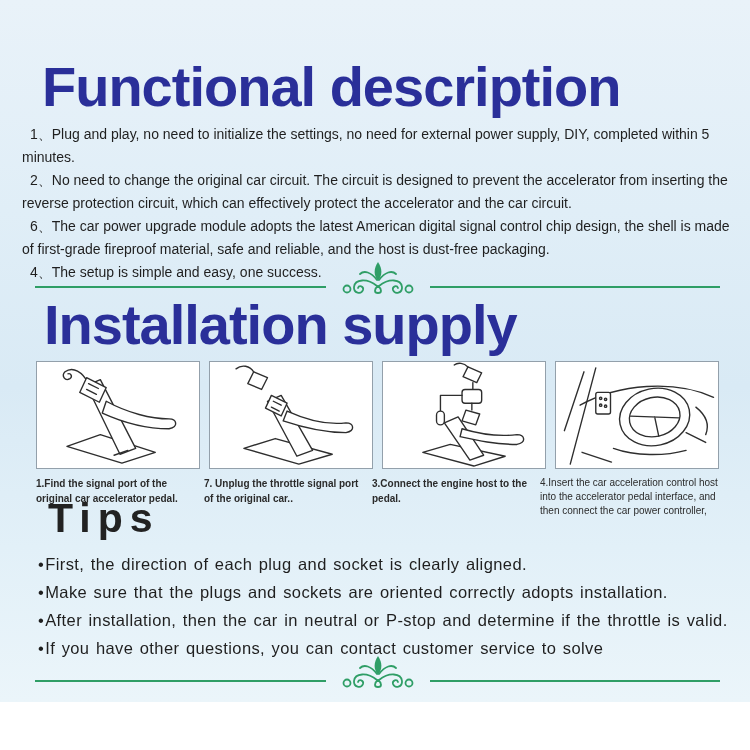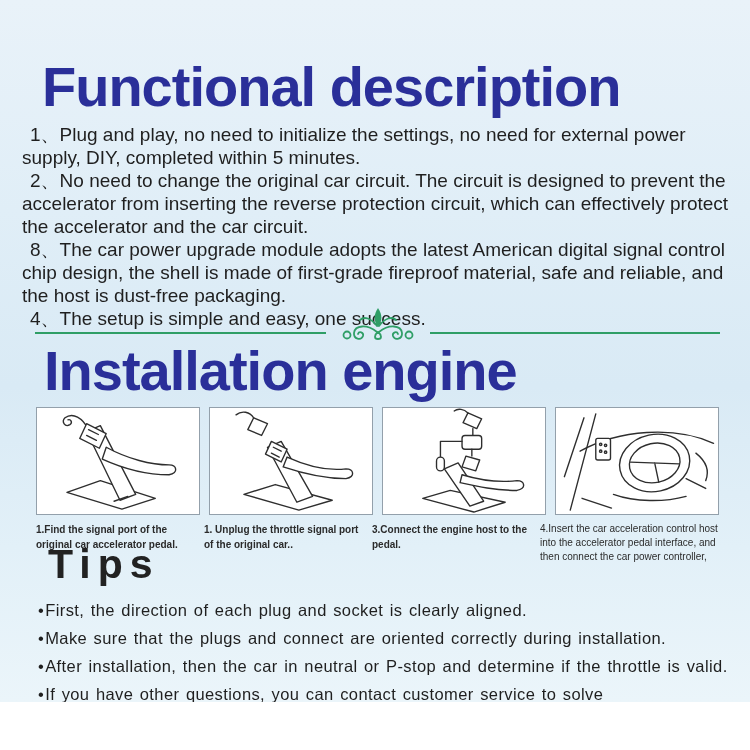--- a/index.html
+++ b/index.html
@@ -8,21 +8,21 @@
     background:linear-gradient(180deg,#e9f2f9 0%,#e0eef7 30%,#d9eaf5 55%,#e2f0f8 78%,#ebf5fa 100%);
     font-family:"Liberation Sans","DejaVu Sans",sans-serif;color:#1e1e1e;
   }
   .big-title{
     margin:0;font-size:56px;line-height:54px;font-weight:bold;
     letter-spacing:-1px;color:#2a2f99;
   }
   .title-func{padding:60px 0 4px 42px;}
   .title-install{padding:6px 0 0 44px;}
   .paras{margin:5px 20px 0 22px;}
-  .paras p{margin:0;font-size:19px;line-height:23px;text-indent:8px;color:#1f1f1f;}
+  .paras p{margin:0;font-size:14px;line-height:23px;text-indent:8px;color:#1f1f1f;}
   .divider{position:relative;height:8px;margin:0 30px 0 35px;}
   .divider .line{position:absolute;top:2px;height:2px;background:#2f9e66;}
   .divider .line.left{left:0;right:calc(50% + 52px);}
   .divider .line.right{right:0;left:calc(50% + 52px);}
   .divider svg{position:absolute;left:50%;transform:translateX(-50%);bottom:-7px;}
   .panels{display:flex;gap:9px;margin:9px 28px 0 36px;}
   .panel{
     width:164px;height:108px;box-sizing:border-box;background:#ffffff;
     border:1px solid #93a0ab;flex:none;
   }
@@ -42,42 +42,42 @@
 </head>
 <body>
 
 <div class="page">
 
   <h1 class="big-title title-func">Functional description</h1>
 
   <div class="paras">
     <p>1、Plug and play, no need to initialize the settings, no need for external power supply, DIY, completed within 5 minutes.</p>
     <p>2、No need to change the original car circuit. The circuit is designed to prevent the accelerator from inserting the reverse protection circuit, which can effectively protect the accelerator and the car circuit.</p>
-    <p>8、The car power upgrade module adopts the latest American digital signal control chip design, the shell is made of first-grade fireproof material, safe and reliable, and the host is dust-free packaging.</p>
+    <p>6、The car power upgrade module adopts the latest American digital signal control chip design, the shell is made of first-grade fireproof material, safe and reliable, and the host is dust-free packaging.</p>
     <p>4、The setup is simple and easy, one success.</p>
   </div>
 
   <div class="divider">
     <div class="line left"></div>
     <svg width="120" height="40" viewBox="0 0 120 40">
       <g class="orn">
         <path class="leaf" d="M60 3 C55.5 10 55.5 16 60 22 C64.5 16 64.5 10 60 3 Z"></path>
         <path d="M59 21 C53 13 46 11 42 15"></path>
         <path d="M61 21 C67 13 74 11 78 15"></path>
         <path d="M59 27 C49 19 37 20 36 28 C35.5 34 43 36 45 31 C46 27 41 26 40 29"></path>
         <path d="M61 27 C71 19 83 20 84 28 C84.5 34 77 36 75 31 C74 27 79 26 80 29"></path>
         <circle cx="29" cy="30" r="3.5"></circle>
         <circle cx="91" cy="30" r="3.5"></circle>
         <path d="M60 27 C56 30 56 34 60 34 C64 34 64 30 60 27"></path>
       </g>
     </svg>
     <div class="line right"></div>
   </div>
 
-  <h1 class="big-title title-install">Installation engine</h1>
+  <h1 class="big-title title-install">Installation supply</h1>
 
   <div class="panels">
 
     <div class="panel">
       <svg viewBox="0 0 164 108">
         <g class="sketch">
           <path d="M52 22 C46 10 36 4 28 10 C24 14 28 20 33 17 C36 15 34 11 31 12"></path>
           <path class="fillw" d="M30 86 L64 74 L120 92 L86 103 Z"></path>
           <path class="fillw" d="M50 24 L84 94 L100 88 L64 18 Z"></path>
           <path class="fillw" d="M70 40 C92 52 116 58 134 58 C142 58 144 66 134 68 C112 68 88 62 66 52 Z"></path>
@@ -140,30 +140,30 @@
           <path d="M132 72 L152 82"></path>
           <path d="M142 46 C152 54 156 64 152 74"></path>
           <path d="M26 92 L56 102"></path>
         </g>
       </svg>
     </div>
   </div>
 
   <div class="captions">
     <div class="cap">1.Find the signal port of the original car accelerator pedal.</div>
-    <div class="cap">1. Unplug the throttle signal port of the original car..</div>
+    <div class="cap">7. Unplug the throttle signal port of the original car..</div>
     <div class="cap">3.Connect the engine host to the pedal.</div>
     <div class="cap small">4.Insert the car acceleration control host into the accelerator pedal interface, and then connect the car power controller,</div>
   </div>
 
   <div class="tips-title">Tips</div>
 
   <div class="tips">
     <div class="tip"><span class="bullet">•</span><span>First, the direction of each plug and socket is clearly aligned.</span></div>
-    <div class="tip"><span class="bullet">•</span><span>Make sure that the plugs and connect are oriented correctly during installation.</span></div>
+    <div class="tip"><span class="bullet">•</span><span>Make sure that the plugs and sockets are oriented correctly adopts installation.</span></div>
     <div class="tip"><span class="bullet">•</span><span>After installation, then the car in neutral or P-stop and determine if the throttle is valid.</span></div>
     <div class="tip"><span class="bullet">•</span><span>If you have other questions, you can contact customer service to solve</span></div>
   </div>
 
   <div class="divider" style="margin-top:16px;">
     <div class="line left"></div>
     <svg width="120" height="40" viewBox="0 0 120 40">
       <g class="orn">
         <path class="leaf" d="M60 3 C55.5 10 55.5 16 60 22 C64.5 16 64.5 10 60 3 Z"></path>
         <path d="M59 21 C53 13 46 11 42 15"></path>

